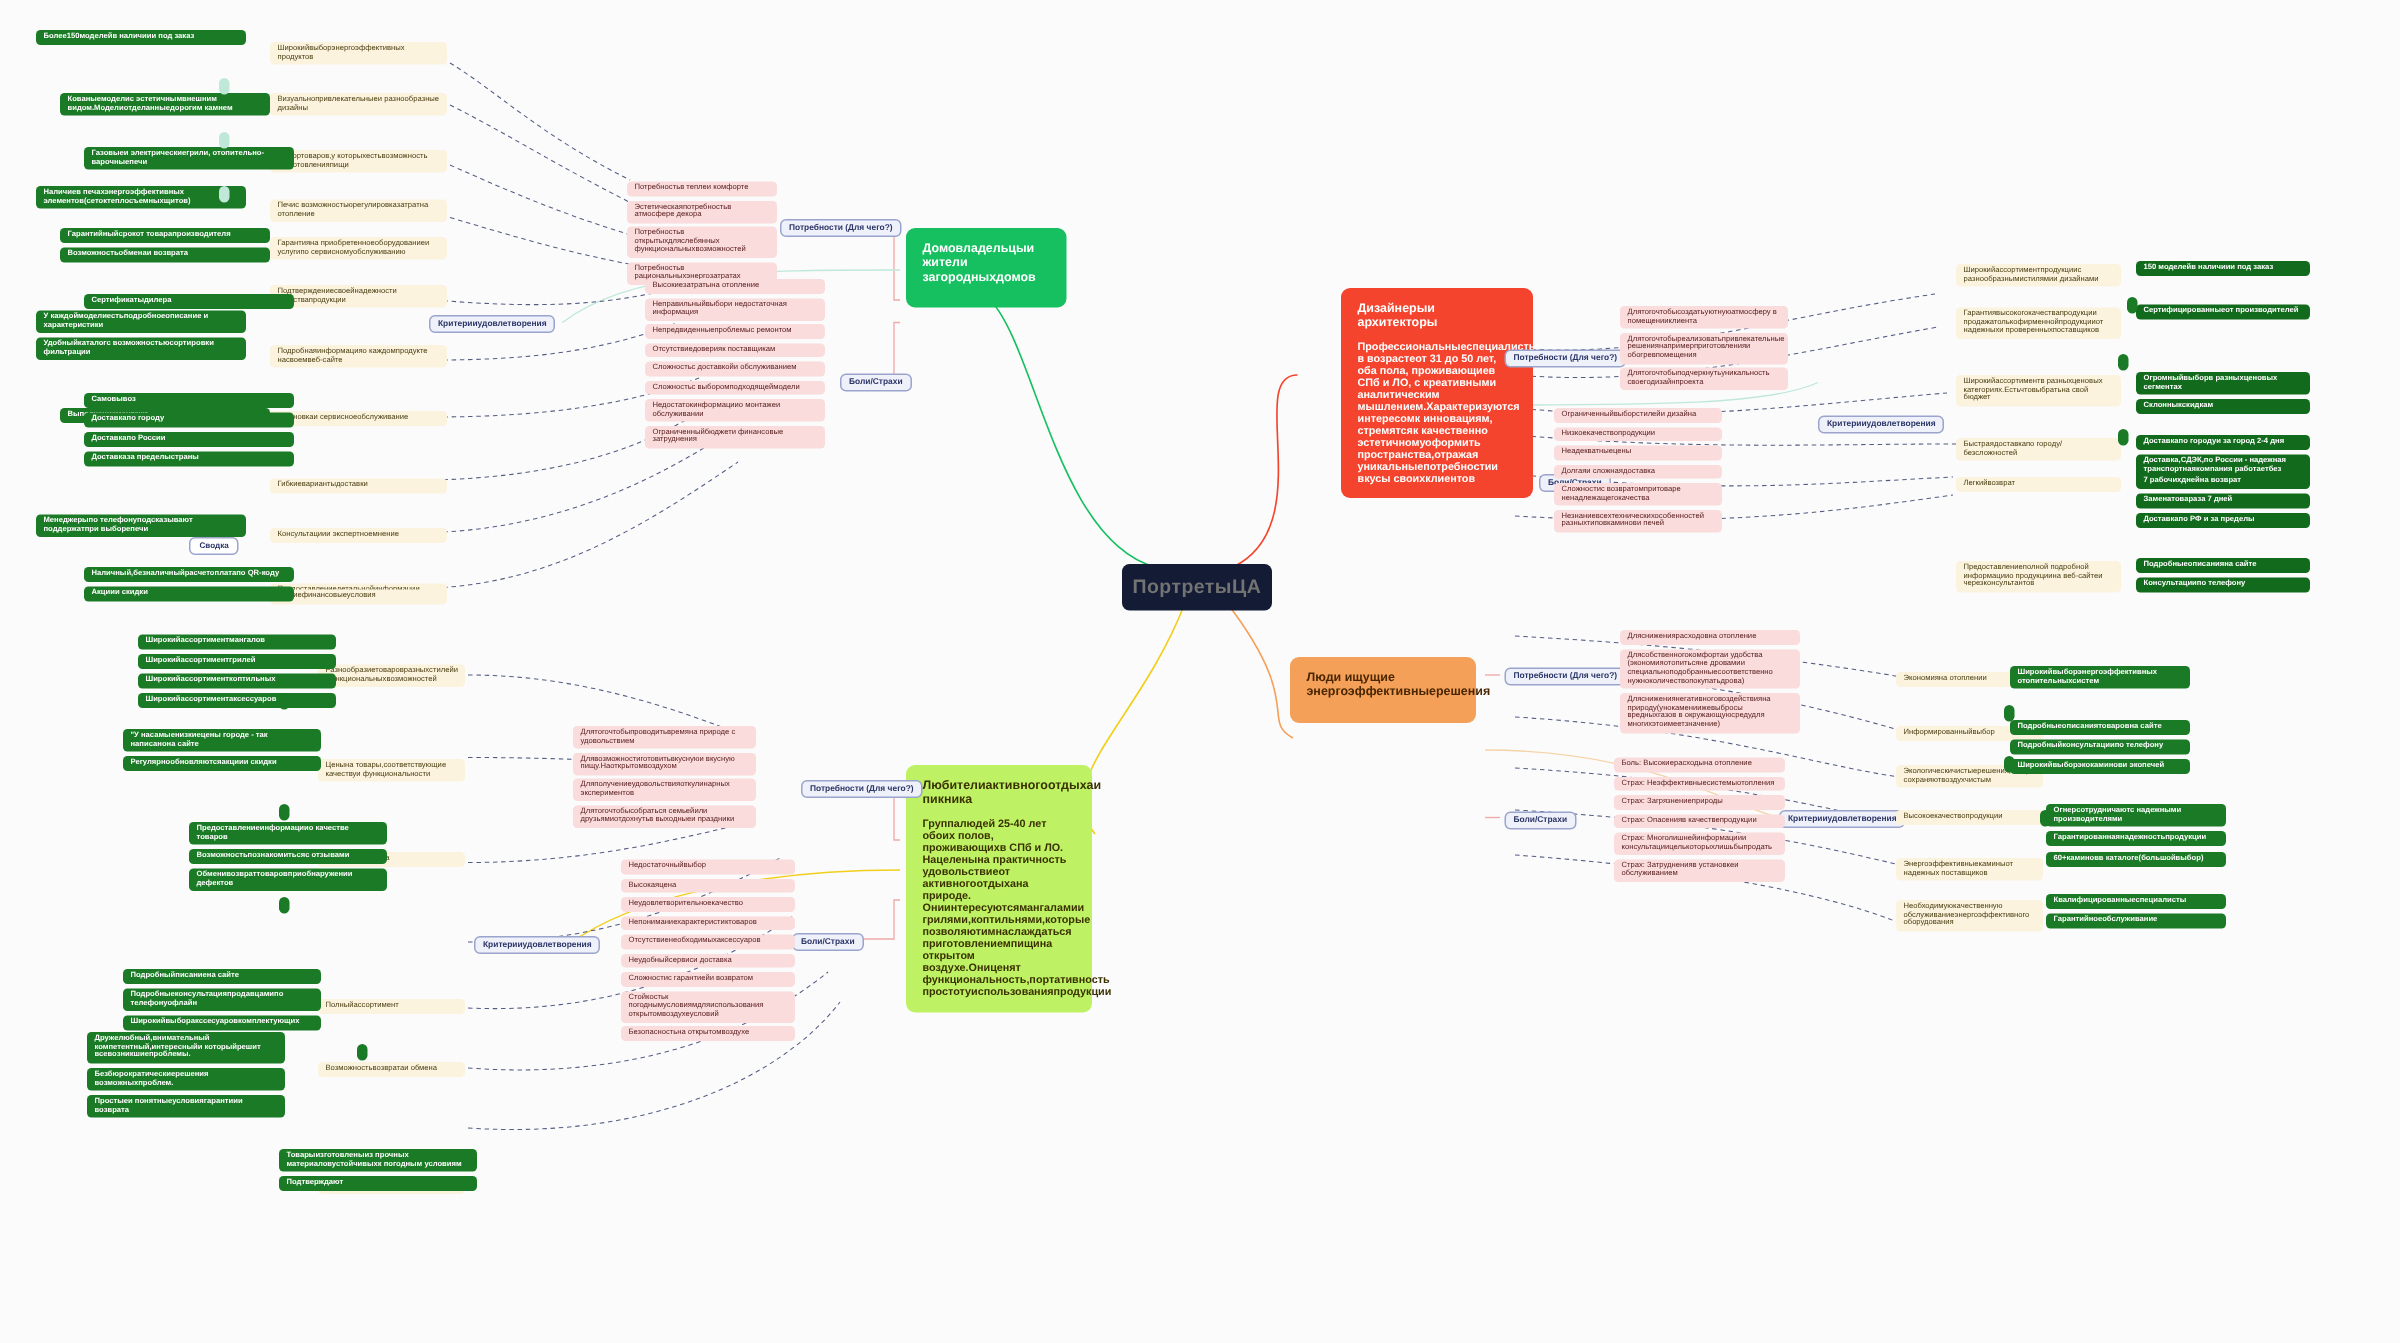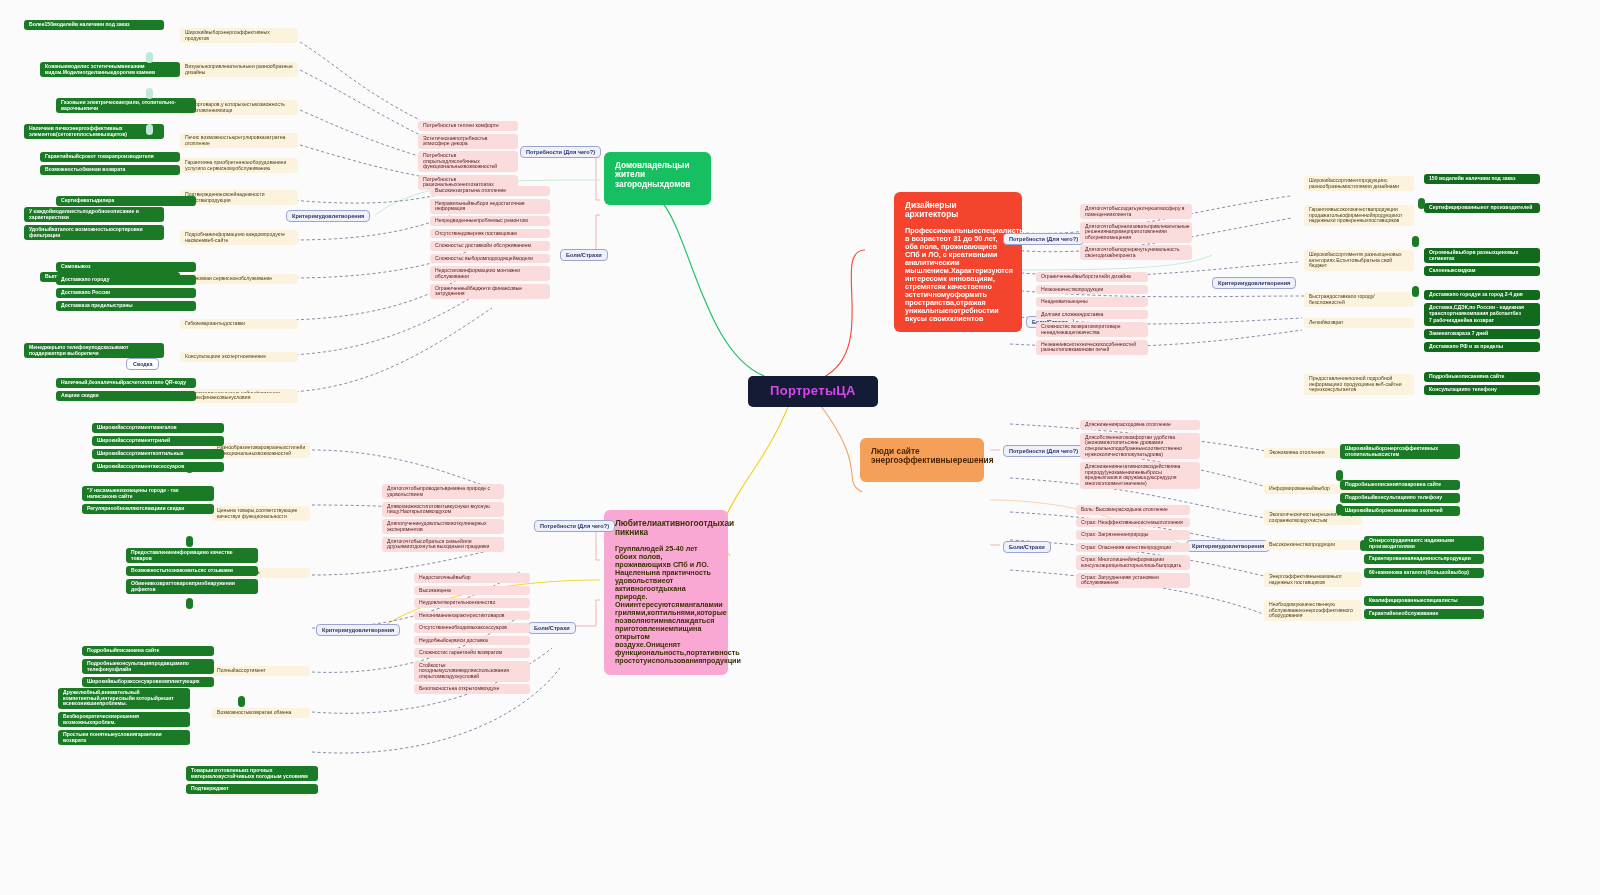--- a/index.html
+++ b/index.html
@@ -3,30 +3,30 @@
 <meta charset="utf-8">
 <style>
   html,body{margin:0;padding:0;background:#fbfbfb;}
   body{width:1600px;height:895px;position:relative;overflow:hidden;
        font-family:"Liberation Sans","DejaVu Sans",sans-serif;}
   #canvas{position:absolute;left:0;top:0;width:1600px;height:895px;}
   svg.links{position:absolute;left:0;top:0;width:1600px;height:895px;pointer-events:none;}
   .node{position:absolute;box-sizing:border-box;line-height:1.12;}
 
   
-  .central{background:#141b34;color:#d946ef;border-radius:5px;padding:8px 22px;
+  .central{background:#141b34;color:#737373;border-radius:5px;padding:8px 7px;
            font-size:13px;font-weight:600;letter-spacing:.3px;white-space:nowrap;}
 
   
   .persona{border-radius:6px;padding:9px 11px;color:#fff;font-size:7.2px;font-weight:700;}
   .persona .ttl{font-size:8.3px;font-weight:700;display:block;margin-bottom:7px;}
   .persona .body{font-weight:700;display:block;}
   .p-green{background:#16c060;}
   .p-red{background:#f4442e;}
-  .p-yellow{background:#f9a8d4;color:#3a3100;}
+  .p-yellow{background:#bef264;color:#3a3100;}
   .p-orange{background:#f5a058;color:#4a2600;}
 
   
   .branch{background:#eef0fa;border:1px solid #9aa4cc;border-radius:4px;
           padding:2px 5px;font-size:5.6px;font-weight:700;color:#2b3566;white-space:nowrap;}
 
   
   .pink{background:#fadcdc;border-radius:3px;padding:2px 5px;font-size:5.1px;color:#5a2020;}
   .cream{background:#fbf3dd;border-radius:3px;padding:2px 5px;font-size:5.1px;color:#4a3d12;}
   .dgreen{background:#1a7a25;color:#fff;border-radius:3px;padding:2px 5px;font-size:5.1px;font-weight:600;}
@@ -110,21 +110,21 @@
     <span class="ttl">Дизайнерыи архитекторы</span>
     <span class="body">Профессиональныеспециалисты в возрастеот 31 до 50 лет, оба пола, проживающиев СПб и ЛО, с креативными аналитическим мышлением.Характеризуются интересомк инновациям, стремятсяк качественно эстетичномуоформить пространства,отражая уникальныепотребностии вкусы своихклиентов</span>
   </div>
 
   <div class="node persona p-yellow" style="left:604px;top:510px;width:124px;">
     <span class="ttl">Любителиактивногоотдыхаи пикника</span>
     <span class="body">Группалюдей 25-40  лет обоих полов, проживающихв СПб и ЛО. Нацеленына практичность удовольствиеот активногоотдыхана природе. Ониинтересуютсямангаламии грилями,коптильнями,которые позволяютимнаслаждаться приготовлениемпищина открытом воздухе.Ониценят функциональность,портативность простотуиспользованияпродукции</span>
   </div>
 
   <div class="node persona p-orange" style="left:860px;top:438px;width:124px;">
-    <span class="ttl">Люди сайте энергоэффективныерешения</span>
+    <span class="ttl">Люди ищущие энергоэффективныерешения</span>
   </div>
 
   <div class="node branch" style="left:520px;top:146px;">Потребности (Для чего?)</div>
   <div class="node branch" style="left:560px;top:249px;">Боли/Страхи</div>
   <div class="node branch" style="left:286px;top:210px;">Критерииудовлетворения</div>
   <div class="node summary" style="left:126px;top:358px;">Сводка</div>
 
   <div class="node branch" style="left:1003px;top:233px;">Потребности (Для чего?)</div>
   <div class="node branch" style="left:1026px;top:316px;">Боли/Страхи</div>
   <div class="node branch" style="left:1212px;top:277px;">Критерииудовлетворения</div>

